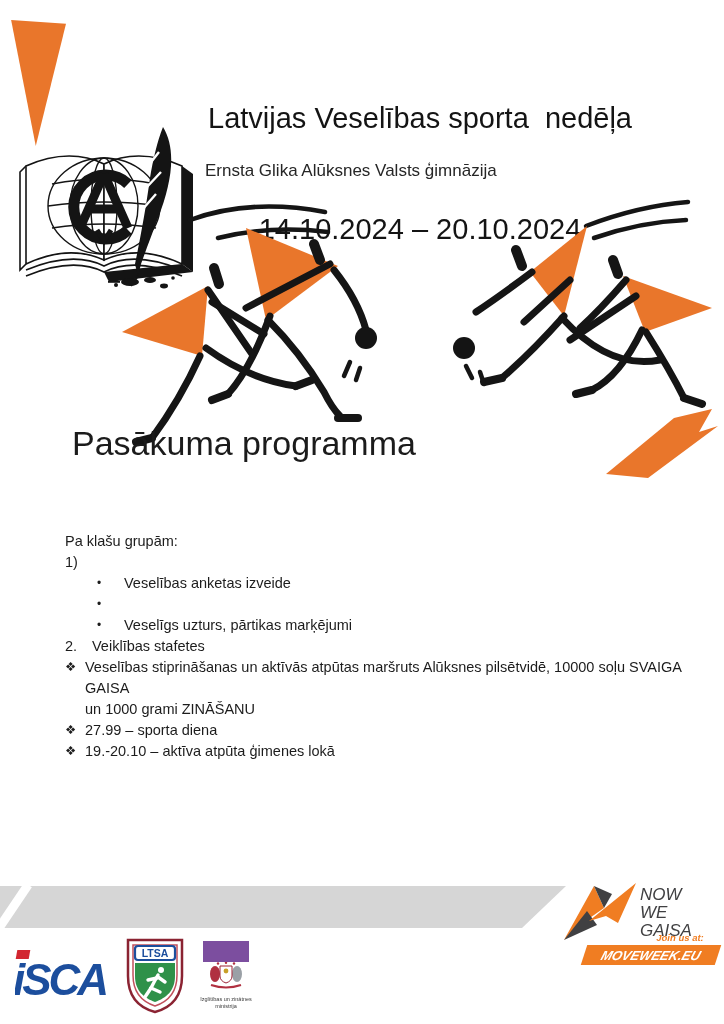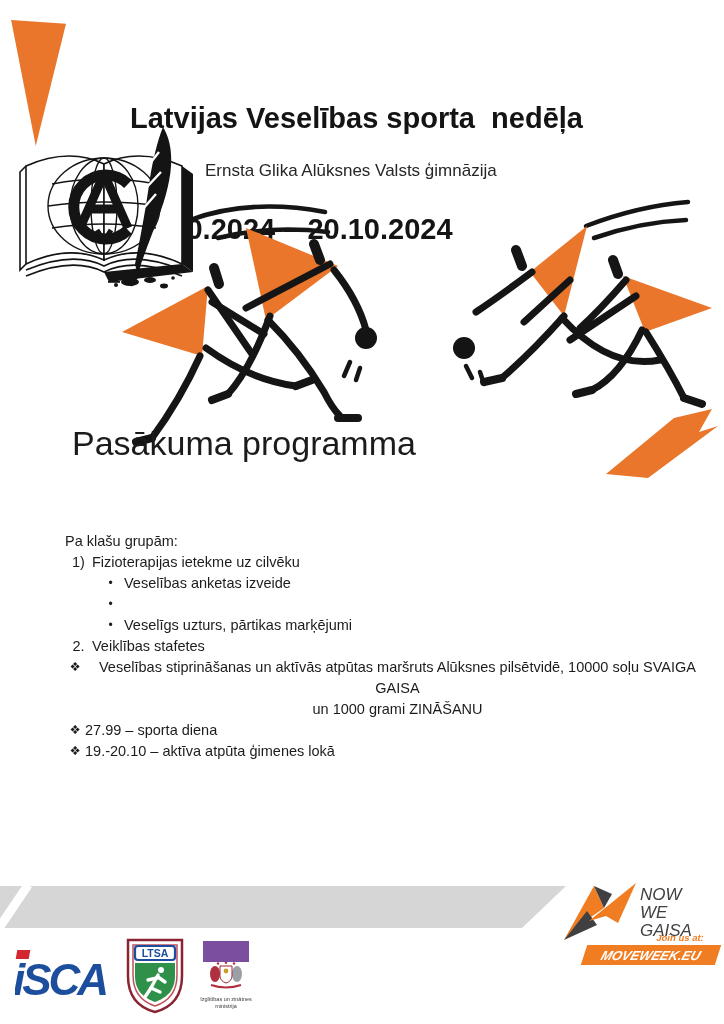--- a/index.html
+++ b/index.html
@@ -6,32 +6,32 @@
   html,body { background:#888; }
   .page {
     position:relative; width:724px; height:1024px; margin:0 auto;
     background:#ffffff; overflow:hidden;
     font-family:"Liberation Sans", sans-serif; color:#1a1a1a;
   }
   
   .wedge { position:absolute; left:10px; top:20px; width:56px; height:126px;
     background:#E9762B; clip-path:polygon(2% 0, 100% 3%, 46% 100%); }
   
-  .title { position:absolute; left:130px; top:26px; width:580px; 
-    font-weight:bold; font-size:29px; line-height:37px; color:#141414; white-space:pre-wrap; }
+  .title { position:absolute; left:130px; top:26px; width:580px; text-align:center;
+    font-weight:normal; font-size:29px; line-height:37px; color:#141414; white-space:pre-wrap; }
   
   .school-logo { position:absolute; left:12px; top:122px; }
   .school-name { position:absolute; left:205px; top:161px; font-size:17px; color:#262626; }
   
   .figures { position:absolute; left:100px; top:180px; }
   
   .heading { position:absolute; left:72px; top:424px; font-size:34px; font-weight:normal; color:#1b1b1b; }
   
   .program { position:absolute; left:65px; top:531px; width:645px; font-size:14.5px; line-height:21px; color:#1c1c1c; }
-  .prow { display:flex; align-items:flex-start;text-align:center; }
+  .prow { display:flex; align-items:flex-start; }
   .prow .pm { flex:0 0 auto; }
   .prow .ptext { white-space:pre-line; }
   .lvl1 .pm { width:27px; }
   .lvl2 { padding-left:32px; } .lvl2 .pm { width:27px; font-size:12px; line-height:21px; }
   .lvl0 .pm { width:20px; font-size:12.5px; line-height:21px; }
   
   .stripe { position:absolute; left:0; top:886px; width:566px; height:42px; background:#D6D6D6;
     clip-path:polygon(0 0,100% 0,calc(100% - 44px) 100%,0 100%); }
   .stripe-slash { position:absolute; left:8px; top:880px; width:9px; height:56px;
     background:#ffffff; transform:rotate(34deg); }
@@ -161,21 +161,20 @@
   </svg>
 
   <div class="heading">Pasākuma programma</div>
 
   <div class="program">
     <div class="prow">
       <div class="ptext">Pa klašu grupām:</div>
     </div>
     <div class="prow lvl1">
       <div class="pm">1)</div>
-      <div class="ptext">Fizioterapijas ietekme uz cilvēku</div>
     </div>
     <div class="prow lvl2">
       <div class="pm">•</div>
       <div class="ptext">Veselības anketas izveide</div>
     </div>
     <div class="prow lvl2">
       <div class="pm">•</div>
     </div>
     <div class="prow lvl2">
       <div class="pm">•</div>

